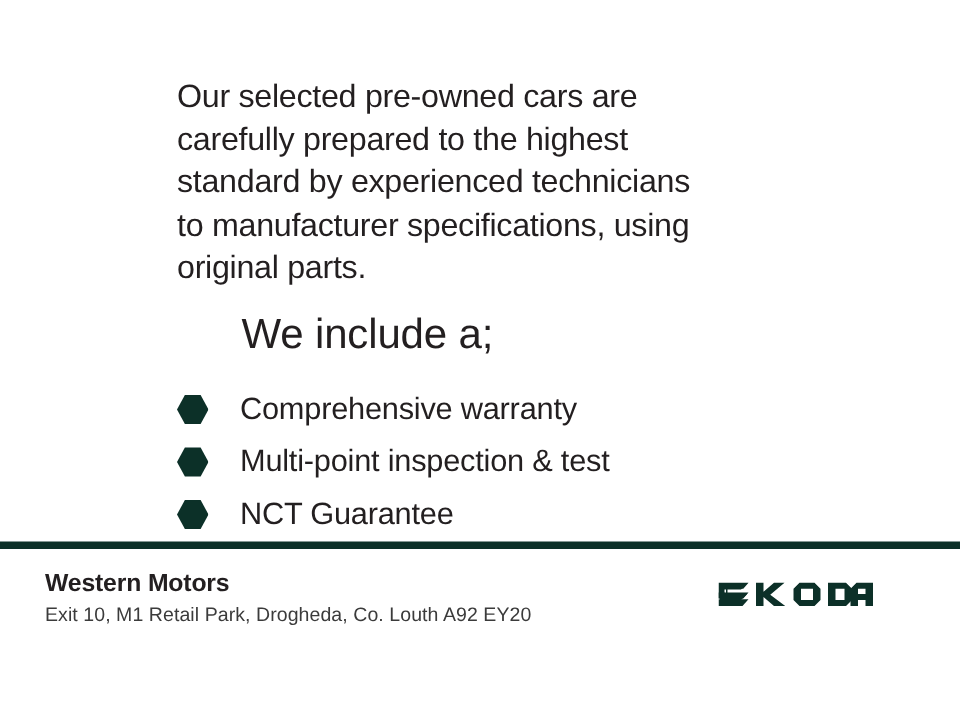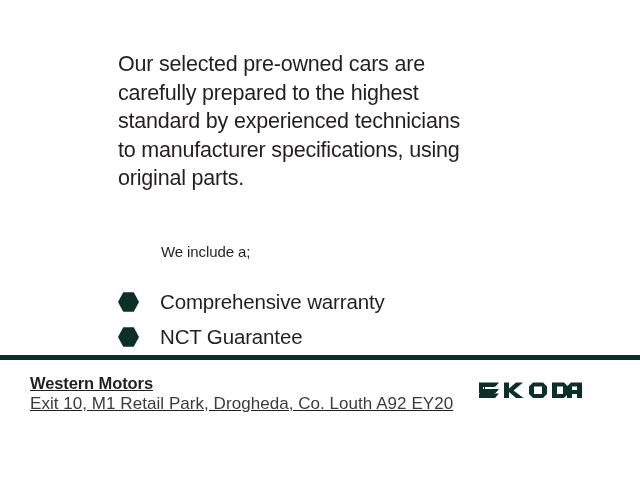--- a/index.html
+++ b/index.html
@@ -37,25 +37,25 @@
     font-size: 21.5px;
     line-height: 28.5px;
     letter-spacing: -0.2px;
     color: #231f20;
     font-weight: 400;
     max-width: 430px;
     padding-left: 72px;
   }
 
   .include-line {
-    font-size: 15px;
+    font-size: 28px;
     line-height: 26px;
     color: #231f20;
     font-weight: 400;
-    margin-top: 46px;
+    margin-top: 17px;
     padding-left: 115px;
     letter-spacing: -0.1px;
   }
 
   .bullets {
     list-style: none;
     margin-top: 20px;
     padding-left: 72px;
   }
 
@@ -97,33 +97,32 @@
     align-items: center;
     justify-content: space-between;
     padding: 0 30px 0 30px;
     background: #ffffff;
   }
 
   .dealer-block {
     display: flex;
     flex-direction: column;
     justify-content: center;
-    text-decoration: underline;
   }
 
   .dealer-name {
     font-size: 16.5px;
     font-weight: 700;
     color: #231f20;
     line-height: 21px;
     letter-spacing: -0.1px;
   }
 
   .dealer-address {
-    font-size: 17px;
+    font-size: 13px;
     font-weight: 400;
     color: #3b3b3b;
     line-height: 16px;
     letter-spacing: 0.05px;
     margin-top: 2px;
   }
 
   .brand-logo {
     display: flex;
     align-items: center;
@@ -143,20 +142,24 @@
 
     <p class="include-line">We include a;</p>
 
     <ul class="bullets">
 
       <li class="bullet-row">
         <span class="hex"></span>
         <span class="bullet-label">Comprehensive warranty</span>
       </li>
 
+      <li class="bullet-row">
+        <span class="hex"></span>
+        <span class="bullet-label">Multi-point inspection &amp; test</span>
+      </li>
 
 
       <li class="bullet-row">
         <span class="hex"></span>
         <span class="bullet-label">NCT Guarantee</span>
       </li>
 
     </ul>
 
   </div>

